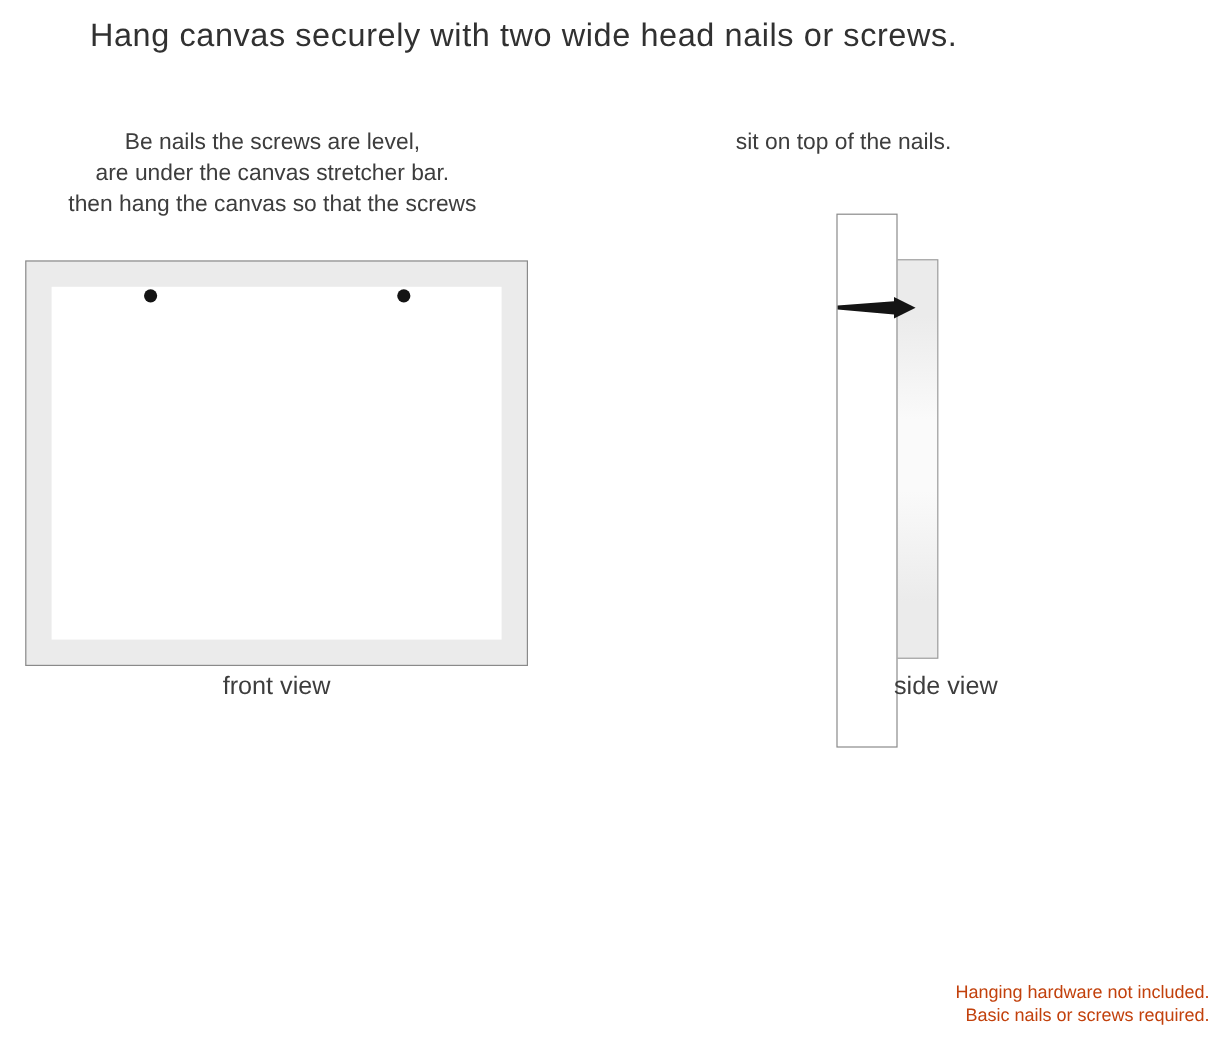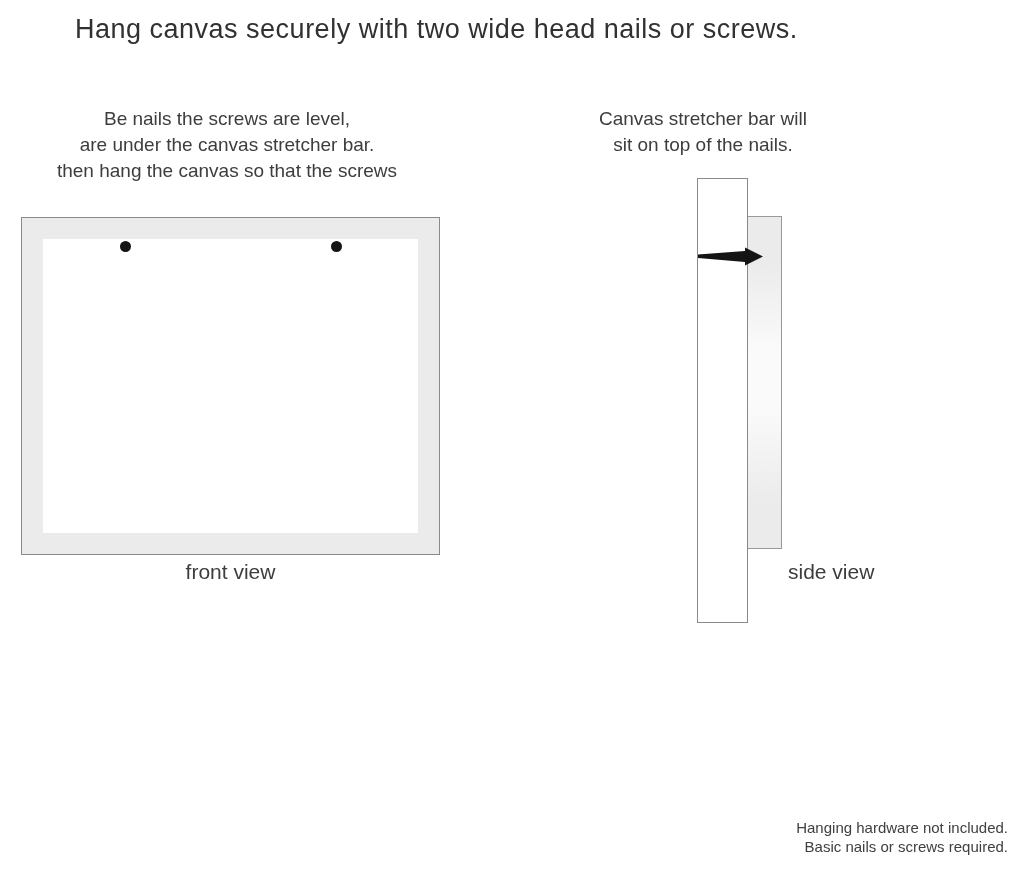--- a/index.html
+++ b/index.html
@@ -72,21 +72,21 @@
   .nail-dot.dot-1 { left: 98px; }
   .nail-dot.dot-2 { left: 309px; }
 
   .view-label {
     position: absolute;
     font-size: 21px;
     color: var(--text);
     white-space: nowrap;
   }
   .label-front { left: 21px; top: 560px; width: 419px; text-align: center; }
-  .label-side  { left: 788px; top: 560px; }
+  .label-side  { left: 745px; top: 560px; }
 
   
   .sv-canvas {
     position: absolute;
     left: 746px;
     top: 216px;
     width: 36px;
     height: 333px;
     border: 1.5px solid #999999;
     background: linear-gradient(to bottom,
@@ -114,38 +114,37 @@
   .nail-poly { fill: var(--nail); }
 
   
   .footer-note {
     position: absolute;
     right: 16px;
     top: 818px;
     text-align: right;
     font-size: 15px;
     line-height: 19px;
-    color: #404040;
+    color: #c2410c;
   }
 </style>
 </head>
 <body>
 
 <div class="page">
 
   <h1 class="title">Hang canvas securely with two wide head nails or screws.</h1>
 
   <div class="instr instr-front">
     <div>Be nails the screws are level,</div>
     <div>are under the canvas stretcher bar.</div>
     <div>then hang the canvas so that the screws</div>
   </div>
 
   <div class="instr instr-side">
-    <div>Canvas stretcher bar will</div>
     <div>sit on top of the nails.</div>
   </div>
 
   <div class="fv-outer">
     <div class="fv-inner"></div>
     <div class="nail-dot dot-1"></div>
     <div class="nail-dot dot-2"></div>
   </div>
   <div class="view-label label-front">front view</div>
 

